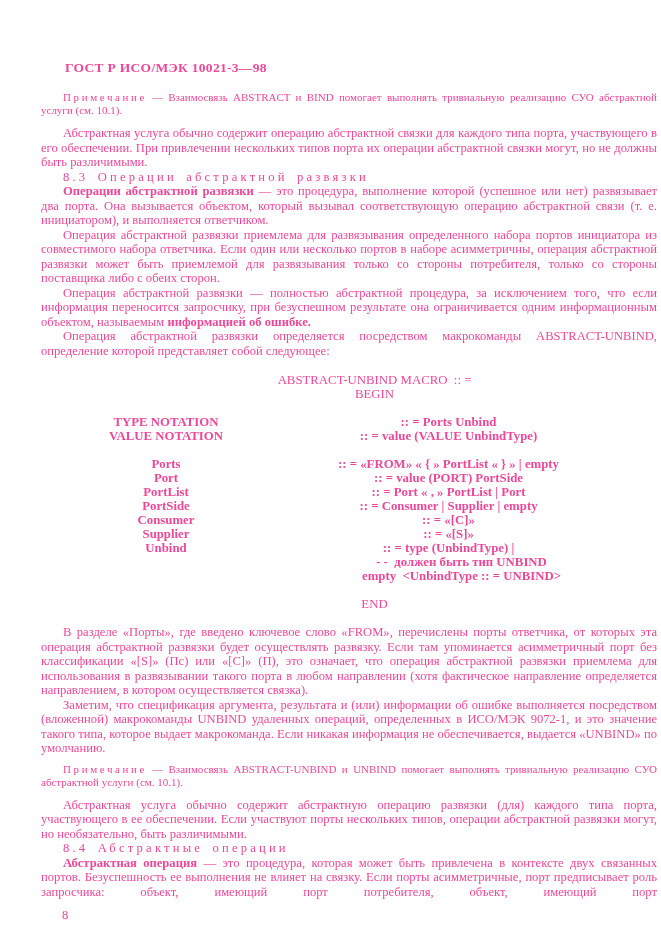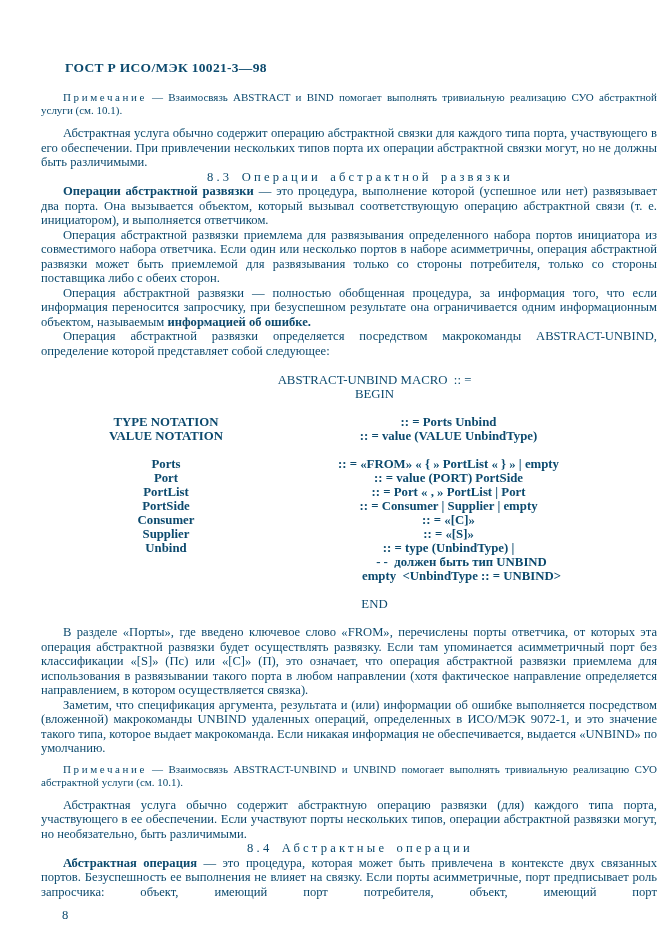--- a/index.html
+++ b/index.html
@@ -1,21 +1,21 @@
 <!DOCTYPE html>
 <html lang="ru"><head>
 <meta charset="utf-8">
 <style>
   html,body{margin:0;padding:0;background:#e8e8e8;}
   .page{
     position:relative;
     width:661px;height:936px;
     margin:0 auto;
     background:#ffffff;
-    color:#0c4a6e;
+    color:#ec4899;
     font-family:"Liberation Serif","DejaVu Serif",serif;
     overflow:hidden;
   }
   .text-block{
     position:absolute;left:41px;top:60px;width:616px;
   }
   .doc-header{
     font-size:13.5px;font-weight:bold;letter-spacing:.3px;
     margin:0 0 15px 24px;line-height:16px;
   }
@@ -27,21 +27,21 @@
   .note-prefix{letter-spacing:2.6px;margin-right:5px;}
   .body-p{
     font-size:12.6px;line-height:14.5px;
     text-indent:22px;text-align:justify;
     margin:0;
   }
   .body-p.cont-next{text-align-last:justify;}
   .section-heading{
     font-size:12.6px;font-weight:normal;line-height:14.5px;
     letter-spacing:3.2px;word-spacing:3px;
-    text-indent:22px;margin:0;text-align:center;
+    text-indent:22px;margin:0;
   }
   .macro{
     margin:15px 0 14px 51px;
     font-size:12.8px;line-height:14px;
   }
   .macro-group{margin-bottom:14px;}
   .macro-line,.macro-row{white-space:pre;text-align:center;}
   .macro-row{display:flex;font-weight:bold;}
   .macro-row .term{width:148px;flex:none;}
   .macro-row .def{flex:1;}
@@ -63,21 +63,21 @@
     <p class="note"><span class="note-prefix">Примечание</span><span>— Взаимосвязь ABSTRACT и BIND помогает выполнять тривиальную реализацию СУО абстрактной услуги (см. 10.1).</span></p>
 
     <p class="body-p">Абстрактная услуга обычно содержит операцию абстрактной связки для каждого типа порта, участвующего в его обеспечении. При привлечении нескольких типов порта их операции абстрактной связки могут, но не должны быть различимыми.</p>
 
     <h3 class="section-heading">8.3 Операции абстрактной развязки</h3>
 
     <p class="body-p"><b>Операции абстрактной развязки</b><span> — это процедура, выполнение которой (успешное или нет) развязывает два порта. Она вызывается объектом, который вызывал соответствующую операцию абстрактной связи (т. е. инициатором), и выполняется ответчиком.</span></p>
 
     <p class="body-p">Операция абстрактной развязки приемлема для развязывания определенного набора портов инициатора из совместимого набора ответчика. Если один или несколько портов в наборе асимметричны, операция абстрактной развязки может быть приемлемой для развязывания только со стороны потребителя, только со стороны поставщика либо с обеих сторон.</p>
 
-    <p class="body-p"><span>Операция абстрактной развязки — полностью обобщенная процедура, за информация того, что если информация переносится запросчику, при безуспешном результате она ограничивается одним информационным объектом, называемым </span><b>информацией об ошибке.</b></p>
+    <p class="body-p"><span>Операция абстрактной развязки — полностью абстрактной процедура, за исключением того, что если информация переносится запросчику, при безуспешном результате она ограничивается одним информационным объектом, называемым </span><b>информацией об ошибке.</b></p>
 
     <p class="body-p">Операция абстрактной развязки определяется посредством макрокоманды ABSTRACT-UNBIND, определение которой представляет собой следующее:</p>
 
     <div class="macro">
       <div class="macro-group">
         <div class="macro-line">ABSTRACT-UNBIND MACRO  :: =</div>
         <div class="macro-line">BEGIN</div>
       </div>
 
       <div class="macro-group">

